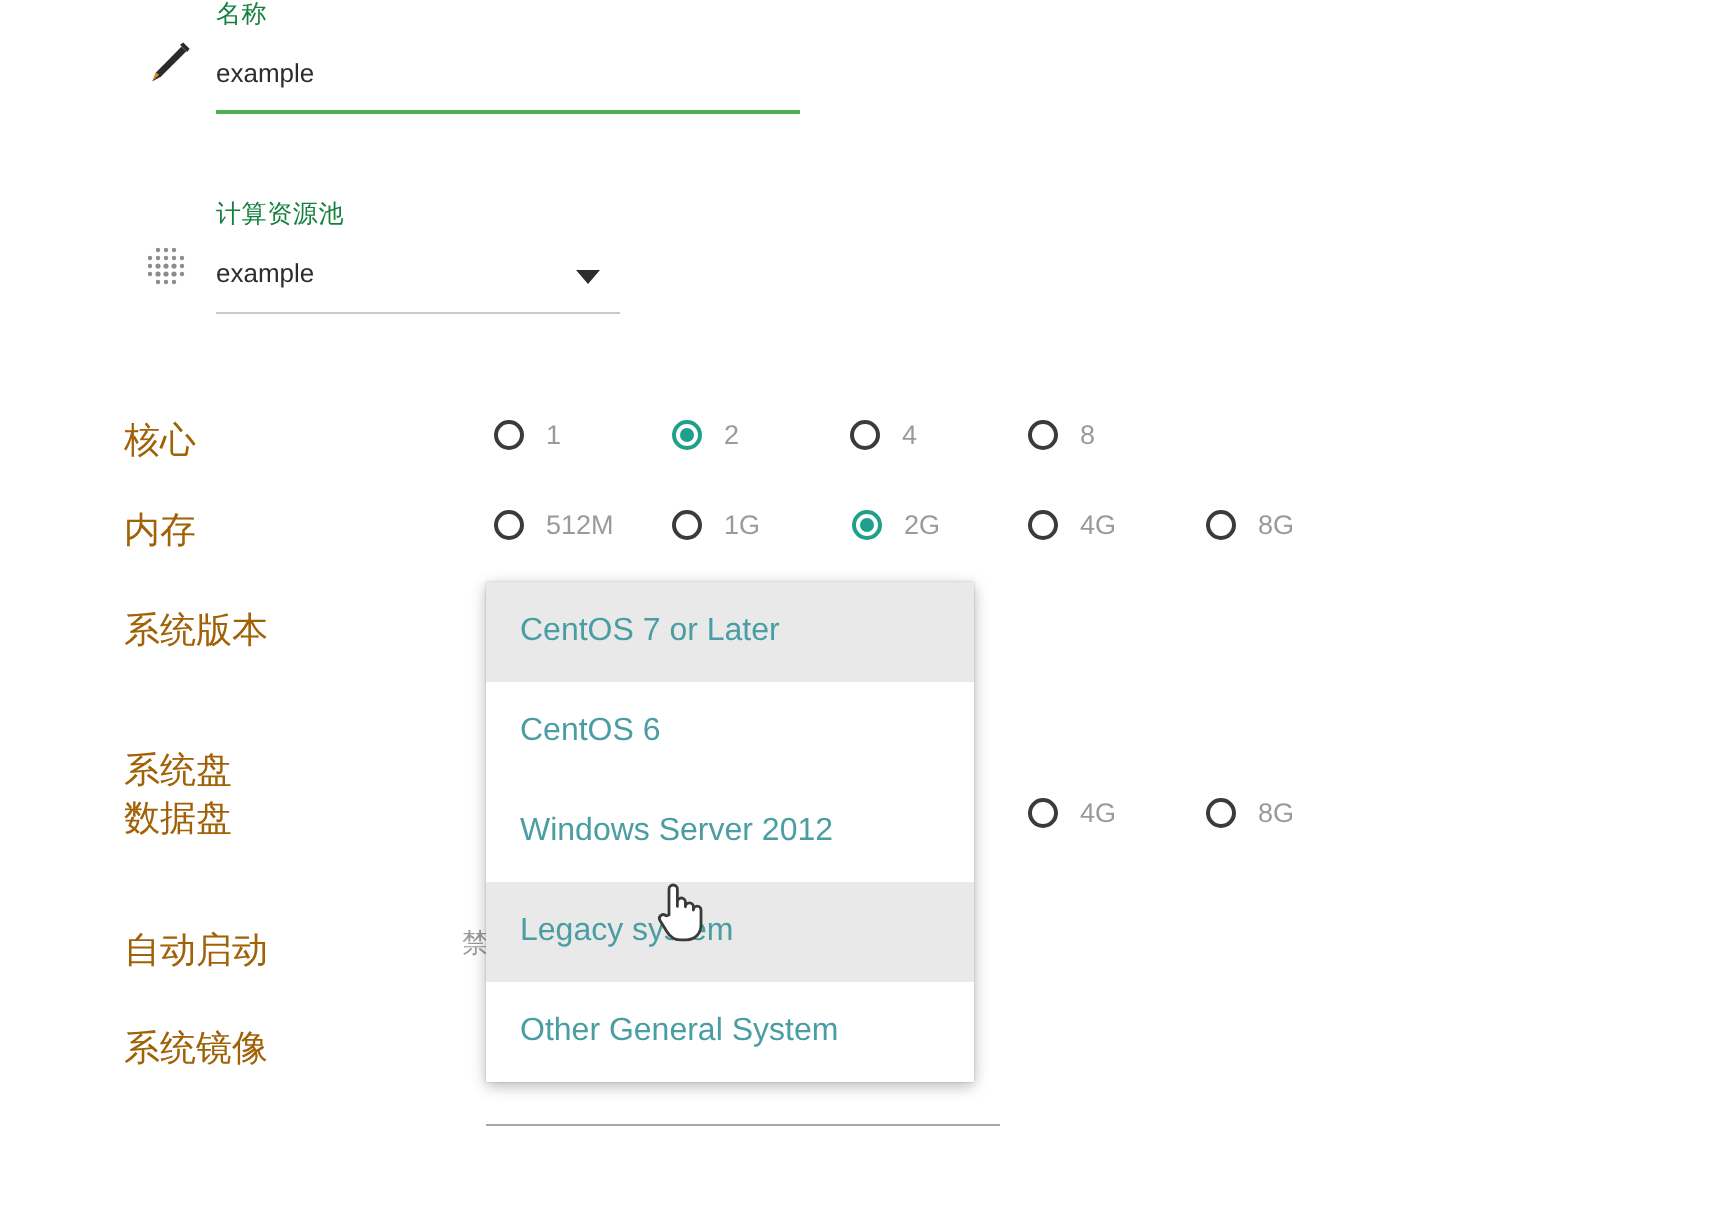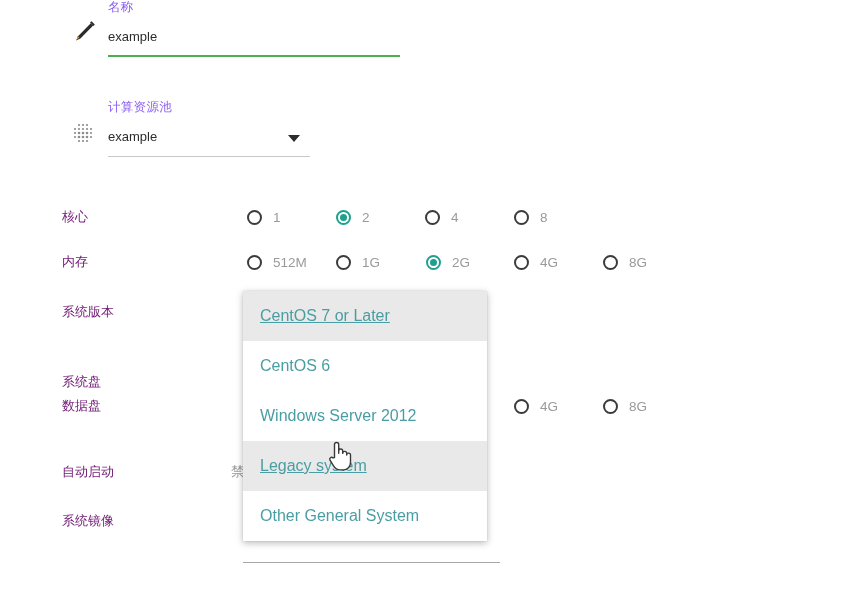--- a/index.html
+++ b/index.html
@@ -33,21 +33,21 @@
     left: 8px;
     width: 34px;
     height: 34px;
   }
   .field-body {
     position: absolute;
     left: 48px;
   }
   .field-caption {
     font-size: 12.5px;
-    color: #8b5cf6;
+    color: #15803d;
     letter-spacing: .3px;
     line-height: 14px;
     white-space: nowrap;
   }
   .field-value {
     font-size: 13px;
     color: #2c2c2c;
     line-height: 28px;
     white-space: nowrap;
   }
@@ -78,22 +78,22 @@
   
   .row {
     position: absolute;
     left: 0;
     height: 30px;
   }
   .row-label {
     position: absolute;
     left: 62px;
     top: 6px;
-    font-size: 13px;
-    color: #701a75;
+    font-size: 18px;
+    color: #a16207;
     white-space: nowrap;
   }
   .radio-group {
     position: absolute;
     top: 0;
     height: 30px;
   }
   .radio-opt {
     position: absolute;
     top: 0;
@@ -158,21 +158,20 @@
     align-items: center;
     padding-left: 17px;
     box-sizing: border-box;
     font-size: 16px;
     color: #4a9ea3;
     white-space: nowrap;
     background: #ffffff;
   }
   .dropdown-item.highlight {
     background: #e9e9e9;
-    text-decoration: underline;
   }
 
   
   .cursor-hand {
     position: absolute;
     z-index: 90;
     pointer-events: none;
   }
 </style>
 </head>

